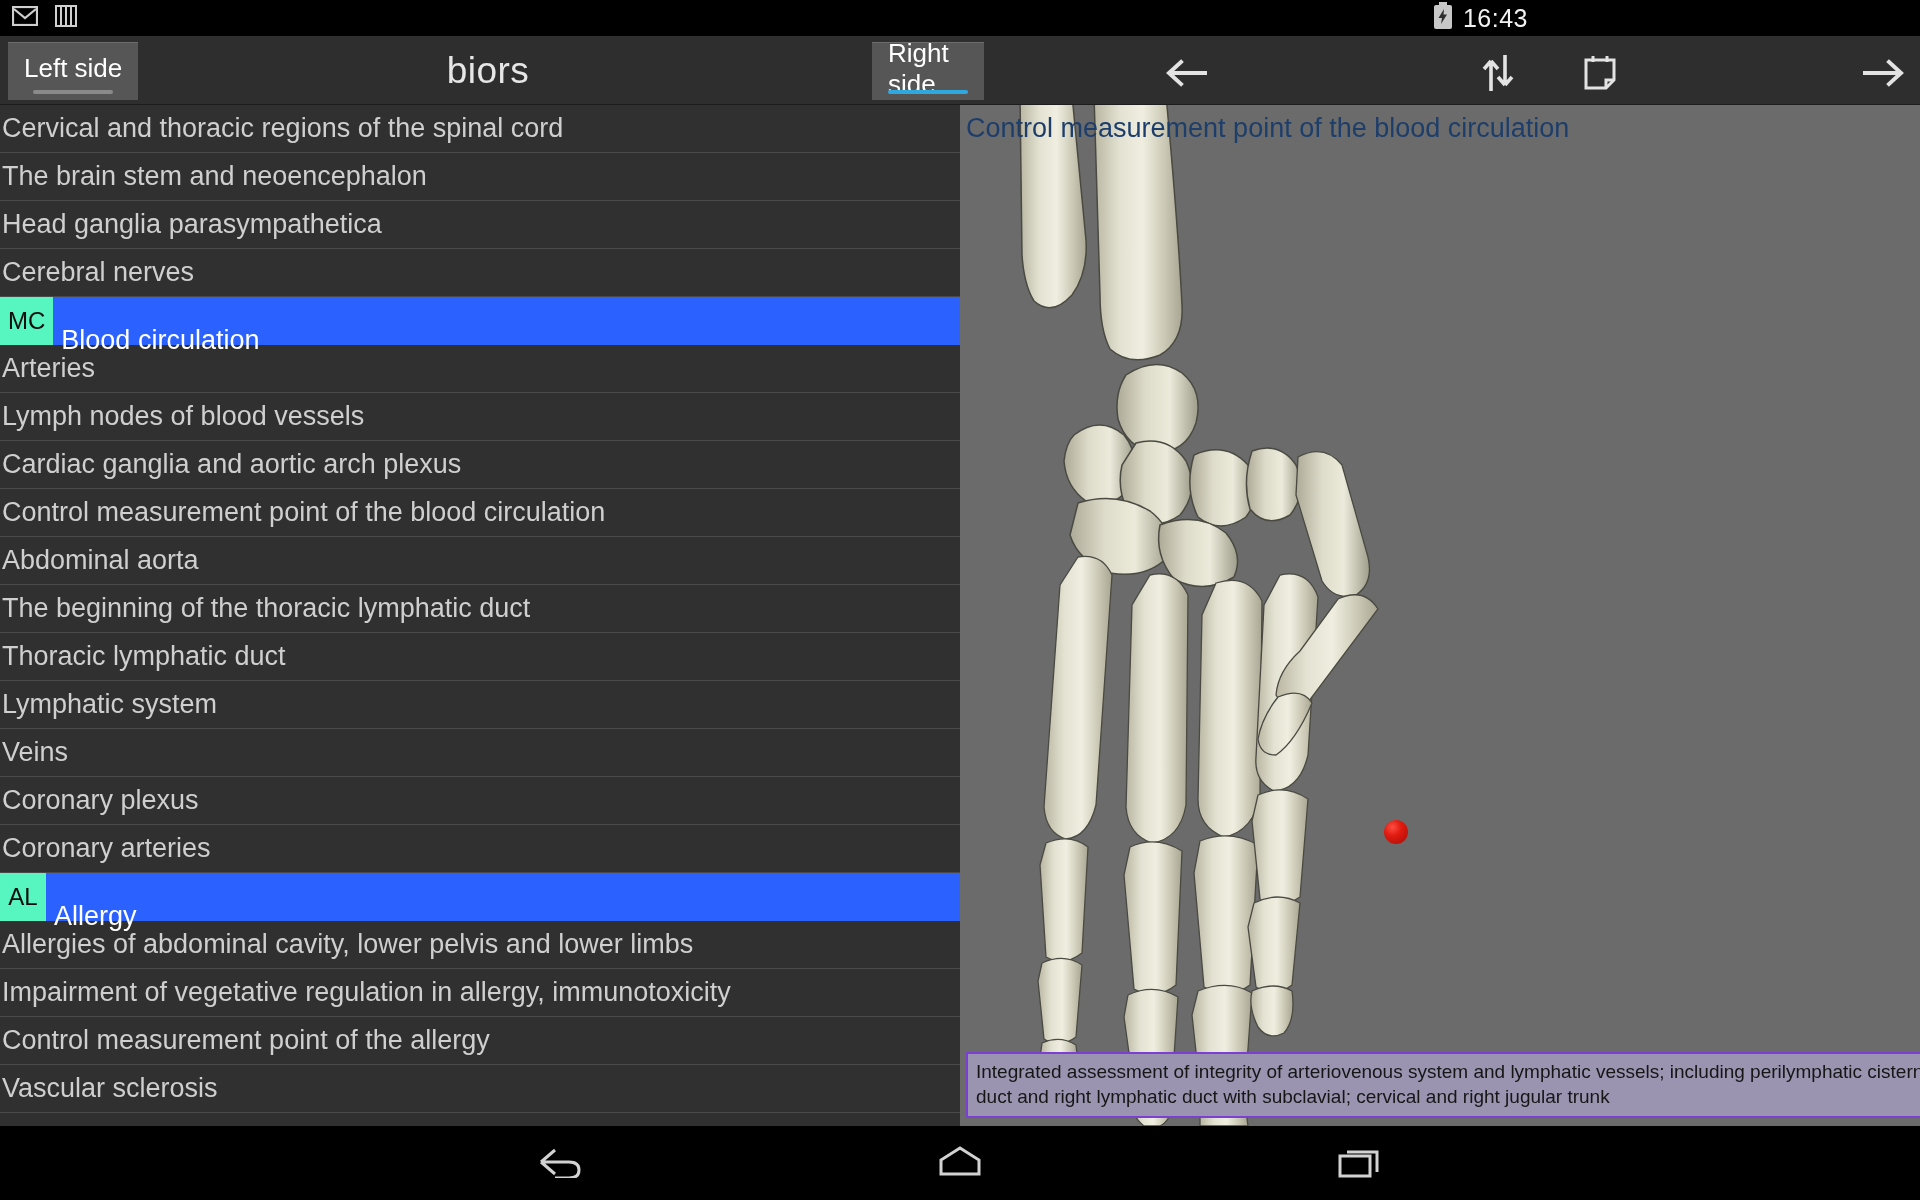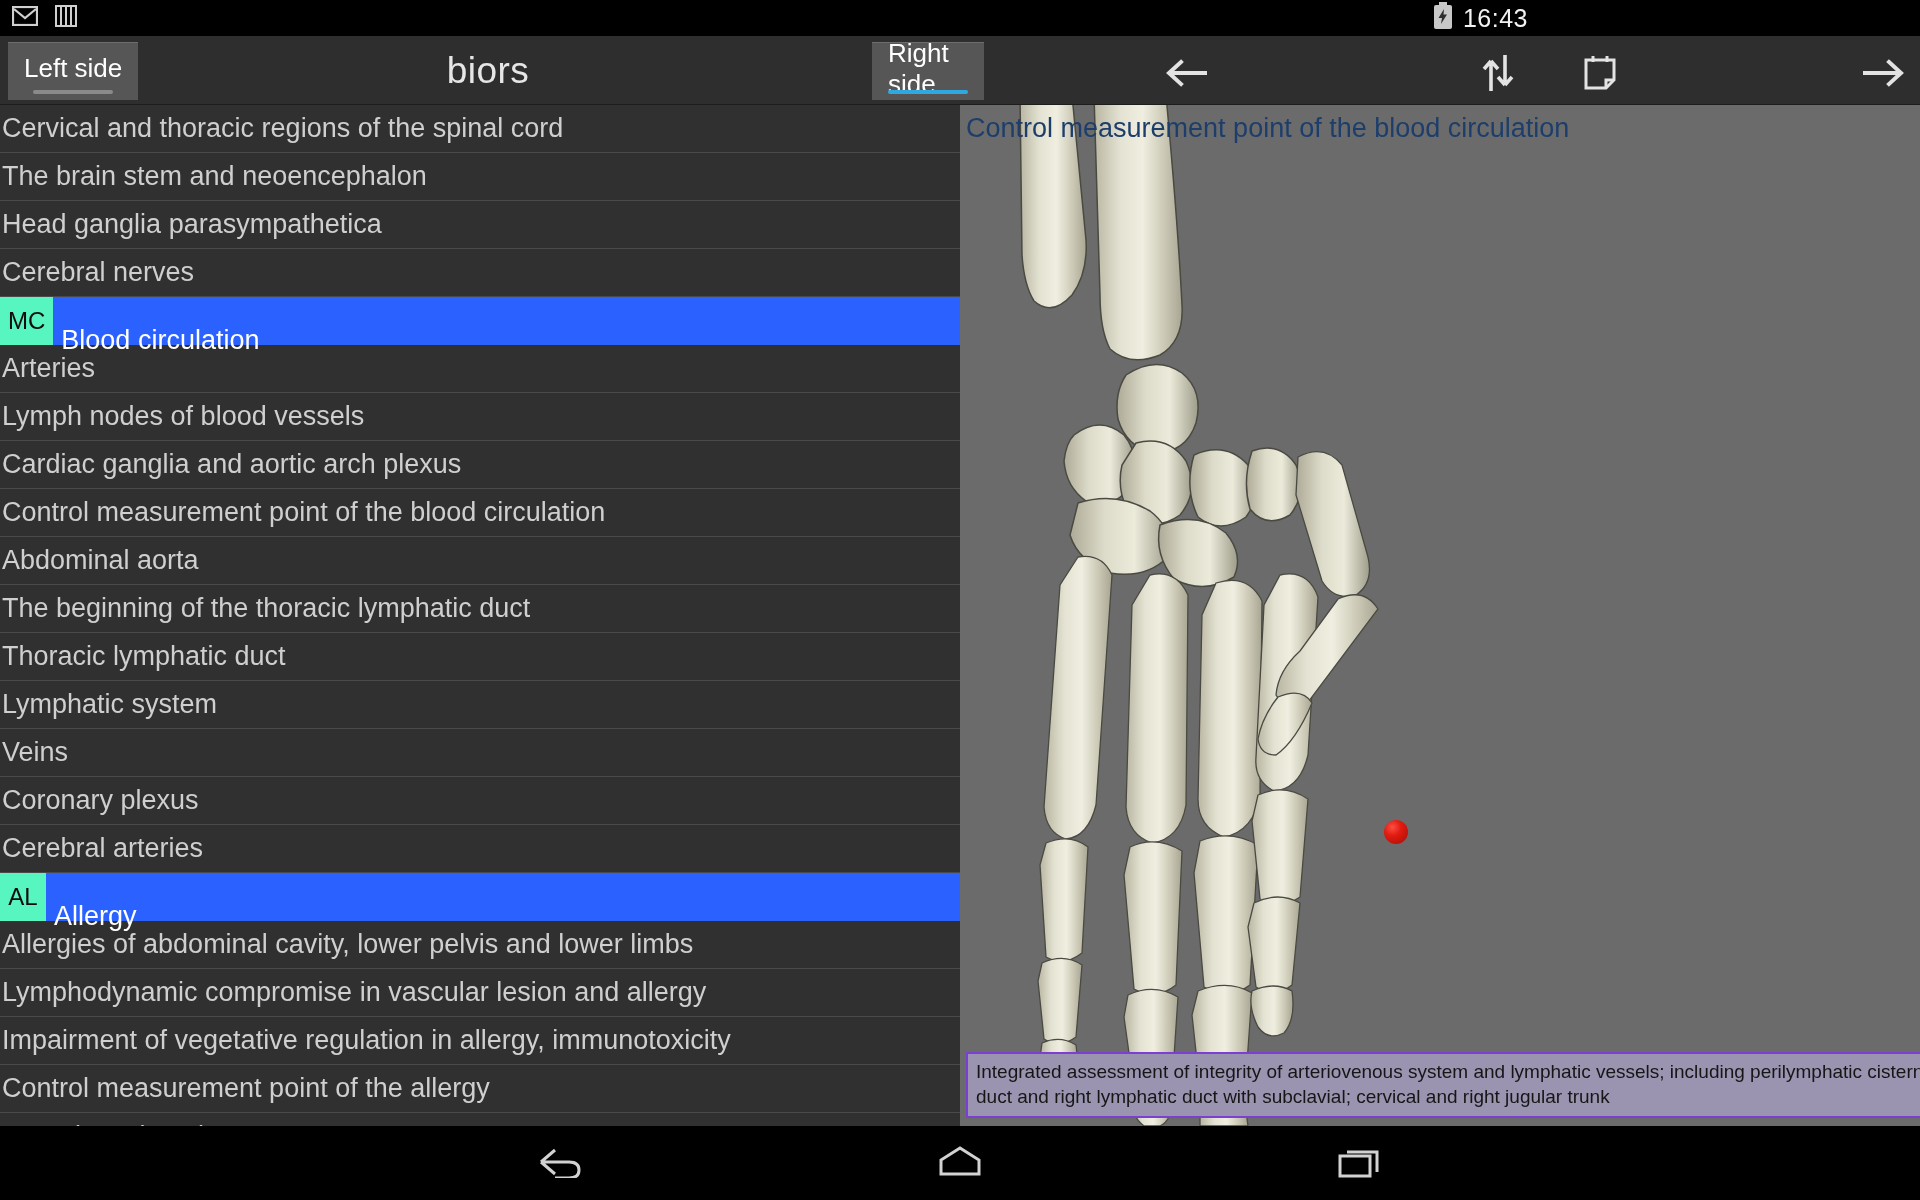--- a/index.html
+++ b/index.html
@@ -250,31 +250,28 @@
       <div class="row">
         <span class="rowlabel">Lymphatic system</span>
       </div>
       <div class="row">
         <span class="rowlabel">Veins</span>
       </div>
       <div class="row">
         <span class="rowlabel">Coronary plexus</span>
       </div>
       <div class="row">
-        <span class="rowlabel">Cerebral arteries</span>
+        <span class="rowlabel">Coronary arteries</span>
       </div>
       <div class="row selected">
         <span class="badge">AL</span>
         <span class="rowlabel">Allergy</span>
       </div>
       <div class="row">
         <span class="rowlabel">Allergies of abdominal cavity, lower pelvis and lower limbs</span>
-      </div>
-      <div class="row">
-        <span class="rowlabel">Lymphodynamic compromise in vascular lesion and allergy</span>
       </div>
       <div class="row">
         <span class="rowlabel">Impairment of vegetative regulation in allergy, immunotoxicity</span>
       </div>
       <div class="row">
         <span class="rowlabel">Control measurement point of the allergy</span>
       </div>
       <div class="row">
         <span class="rowlabel">Vascular sclerosis</span>
       </div>

